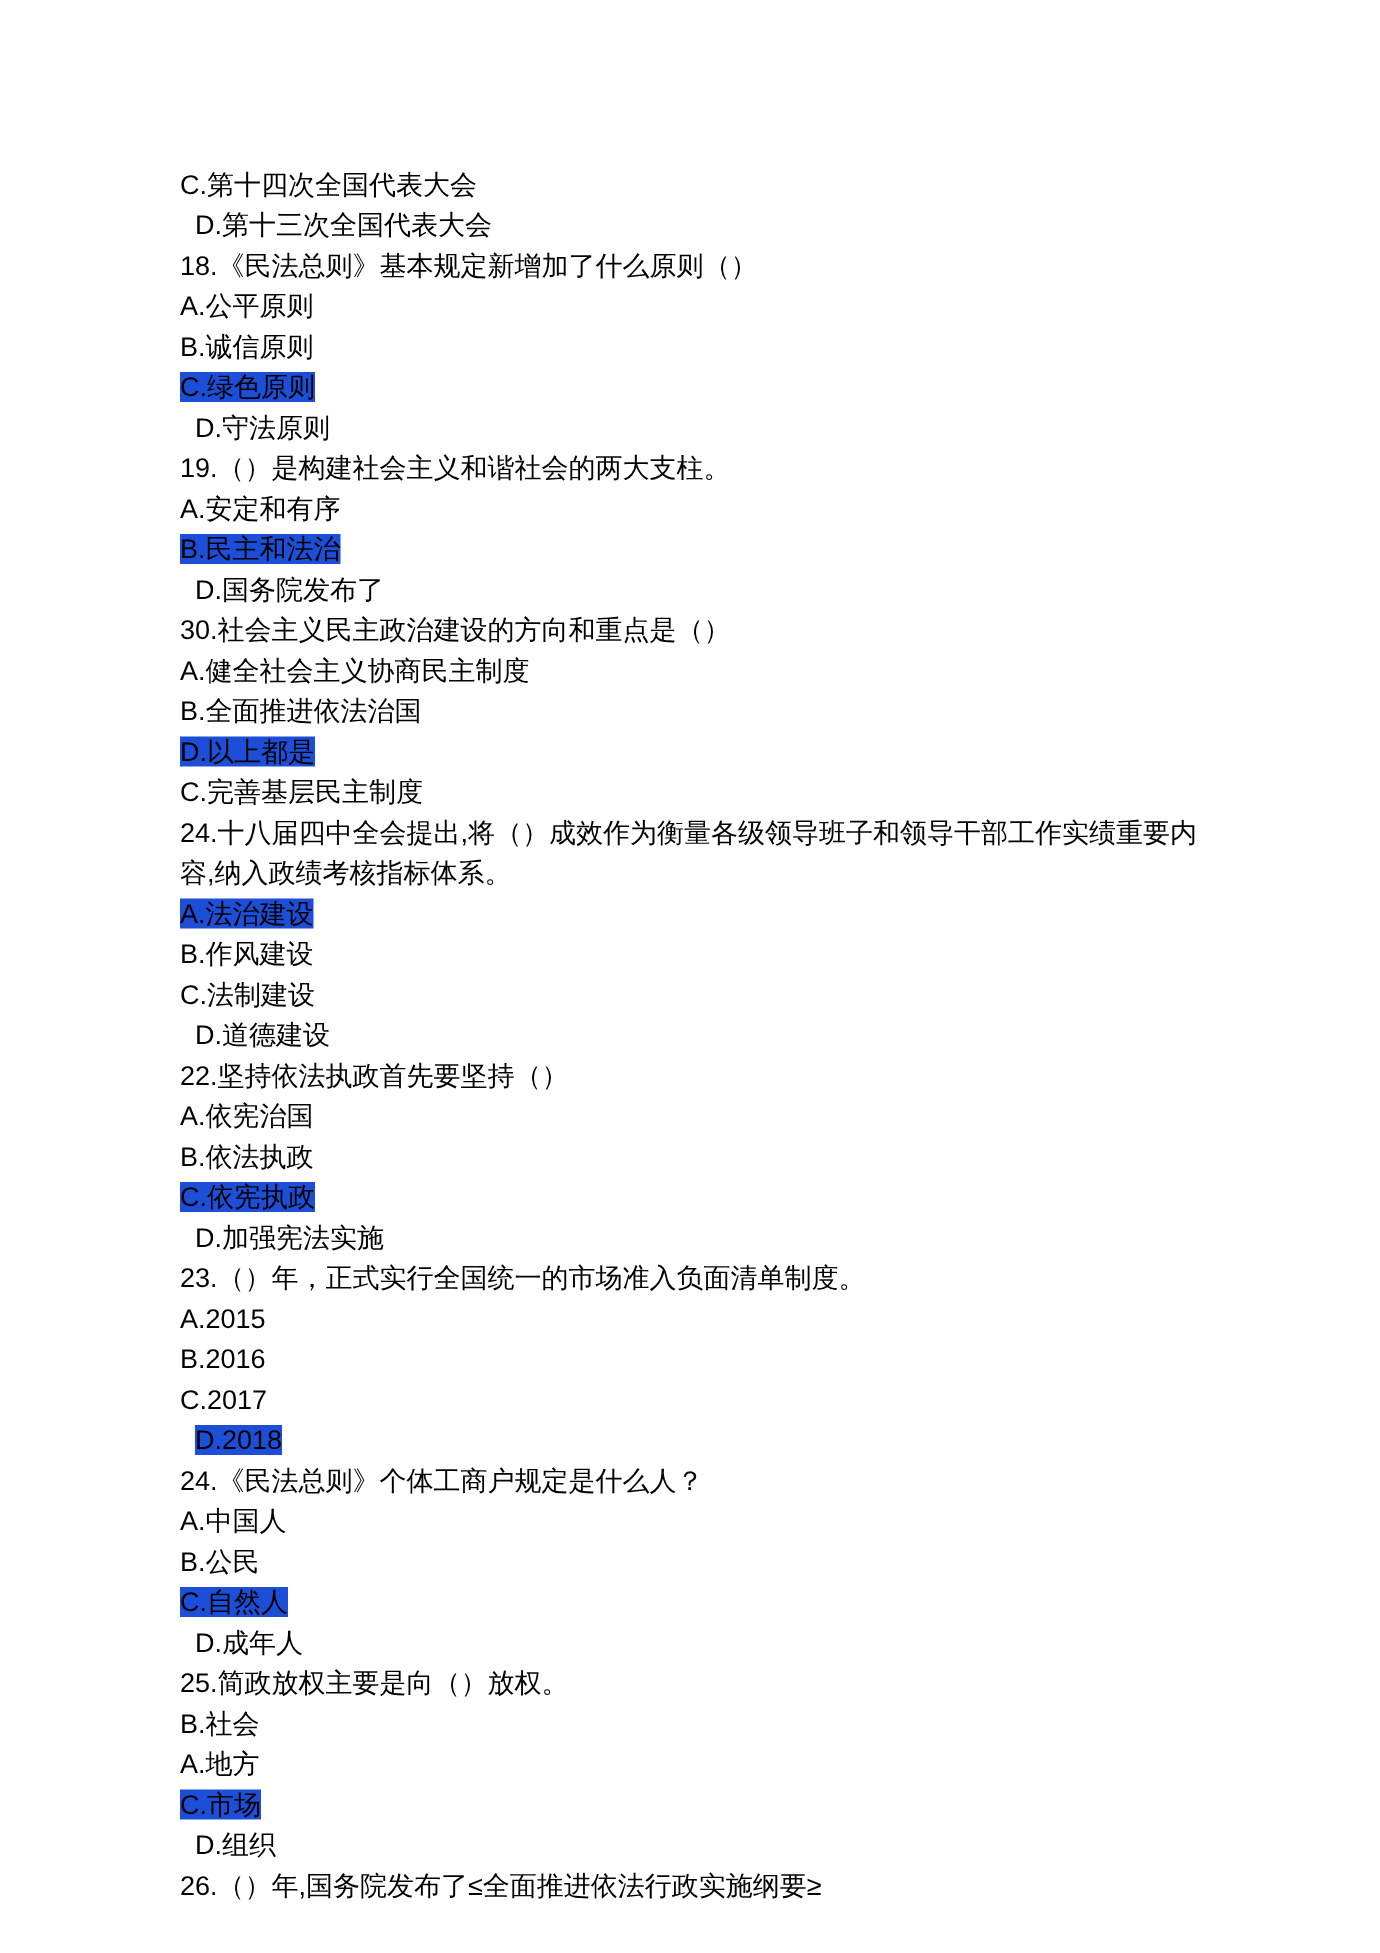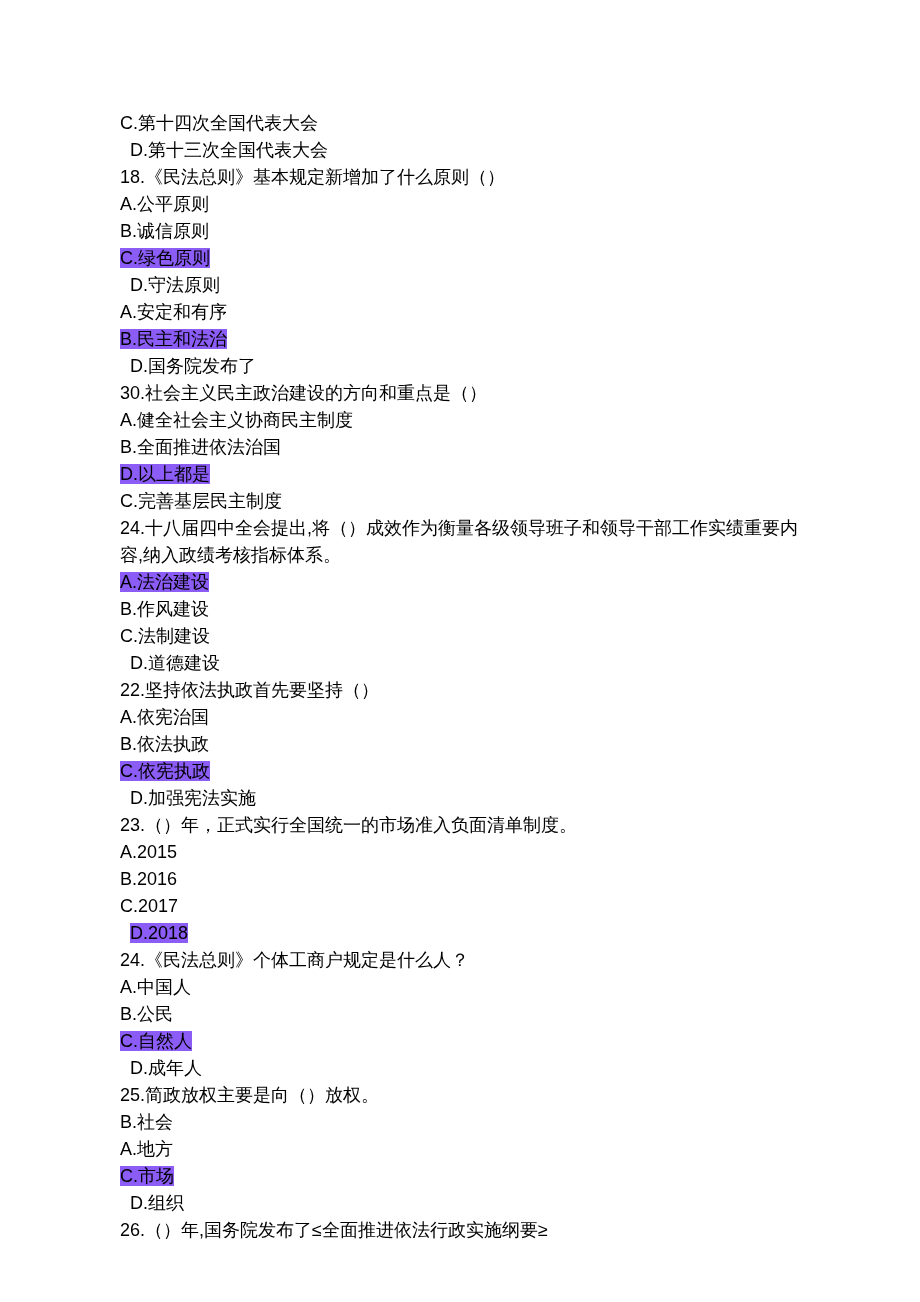--- a/index.html
+++ b/index.html
@@ -18,35 +18,36 @@
     box-sizing: border-box;
   }
   .line {
     white-space: normal;
     word-break: break-all;
   }
   .indent {
     padding-left: 10px;
   }
   .highlight {
-    background-color: #8b5cf6;
+    background-color: #1d4ed8;
     display: inline;
   }
 </style>
 </head>
 <body>
 
 <div class="page" id="page-root">
     <div class="line"><span>C.第十四次全国代表大会</span></div>
     <div class="line indent"><span>D.第十三次全国代表大会</span></div>
     <div class="line"><span>18.《民法总则》基本规定新增加了什么原则（）</span></div>
     <div class="line"><span>A.公平原则</span></div>
     <div class="line"><span>B.诚信原则</span></div>
     <div class="line"><span class="highlight">C.绿色原则</span></div>
     <div class="line indent"><span>D.守法原则</span></div>
+    <div class="line"><span>19.（）是构建社会主义和谐社会的两大支柱。</span></div>
     <div class="line"><span>A.安定和有序</span></div>
     <div class="line"><span class="highlight">B.民主和法治</span></div>
     <div class="line indent"><span>D.国务院发布了</span></div>
     <div class="line"><span>30.社会主义民主政治建设的方向和重点是（）</span></div>
     <div class="line"><span>A.健全社会主义协商民主制度</span></div>
     <div class="line"><span>B.全面推进依法治国</span></div>
     <div class="line"><span class="highlight">D.以上都是</span></div>
     <div class="line"><span>C.完善基层民主制度</span></div>
     <div class="line"><span>24.十八届四中全会提出,将（）成效作为衡量各级领导班子和领导干部工作实绩重要内容,纳入政绩考核指标体系。</span></div>
     <div class="line"><span class="highlight">A.法治建设</span></div>

